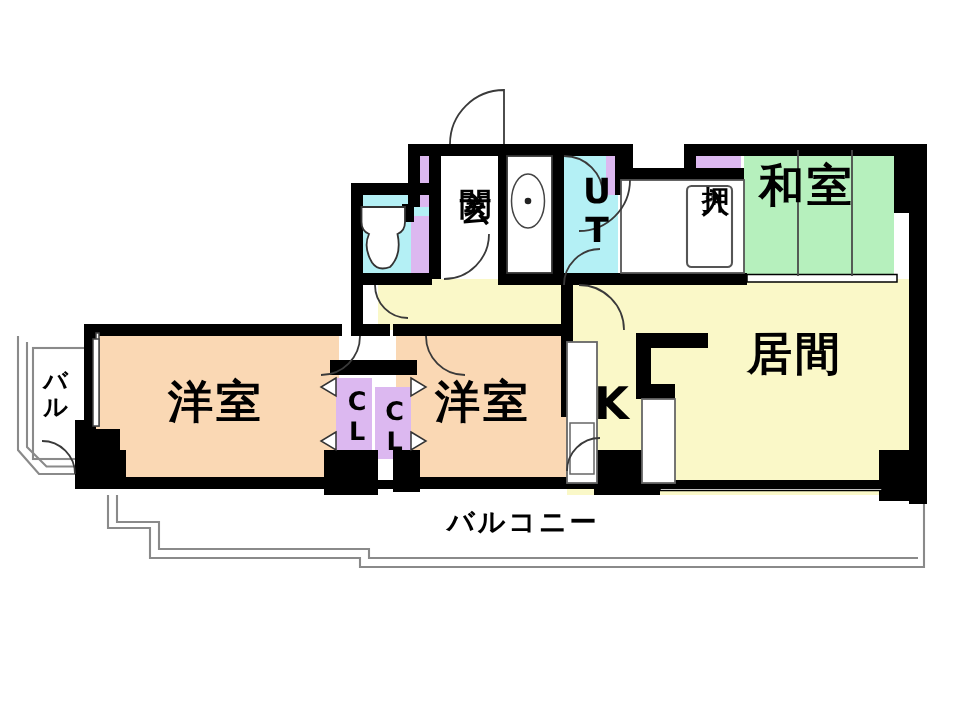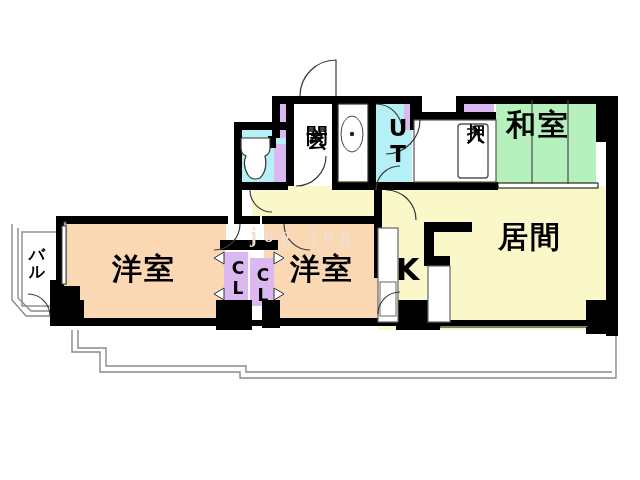--- a/index.html
+++ b/index.html
@@ -175,16 +175,16 @@
   <div class="lbl lbl-jp" style="left:112px;top:254px;font-size:30px;letter-spacing:2px;">洋室</div>
 
   <div class="lbl lbl-jp" style="left:290px;top:254px;font-size:30px;letter-spacing:2px;">洋室</div>
 
   <div class="lbl vert" style="left:229px;top:258px;font-size:17px;">CL</div>
 
   <div class="lbl vert" style="left:254px;top:265px;font-size:17px;">CL</div>
 
   <div class="lbl lbl-jp vert" style="left:29px;top:236px;font-size:16px;">バル</div>
 
+  <div class="lbl lbl-jp" style="left:298px;top:340px;font-size:18px;letter-spacing:2px;">バルコニー</div>
 
-  <div class="wm" style="left:250px;top:224px;">jog jog</div>
 
 </div>
 
 </body></html>

